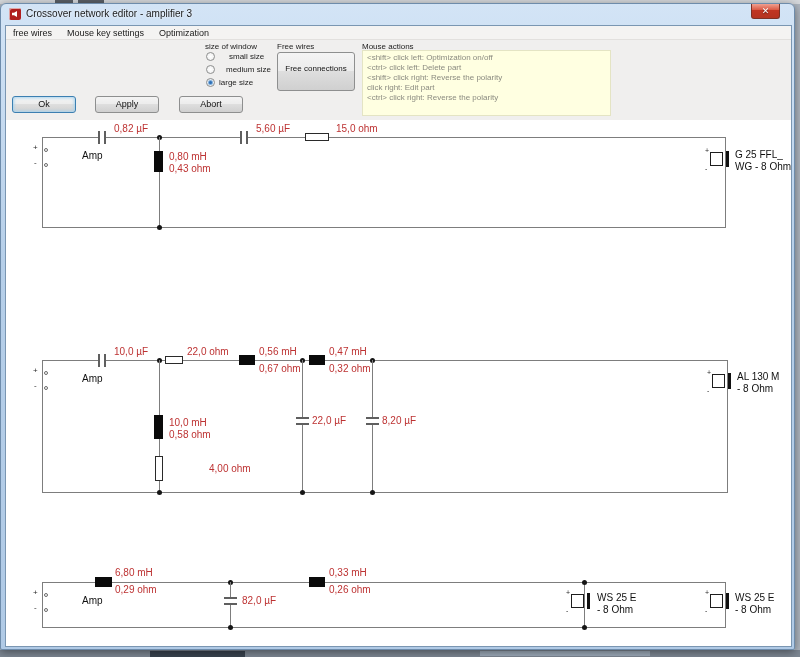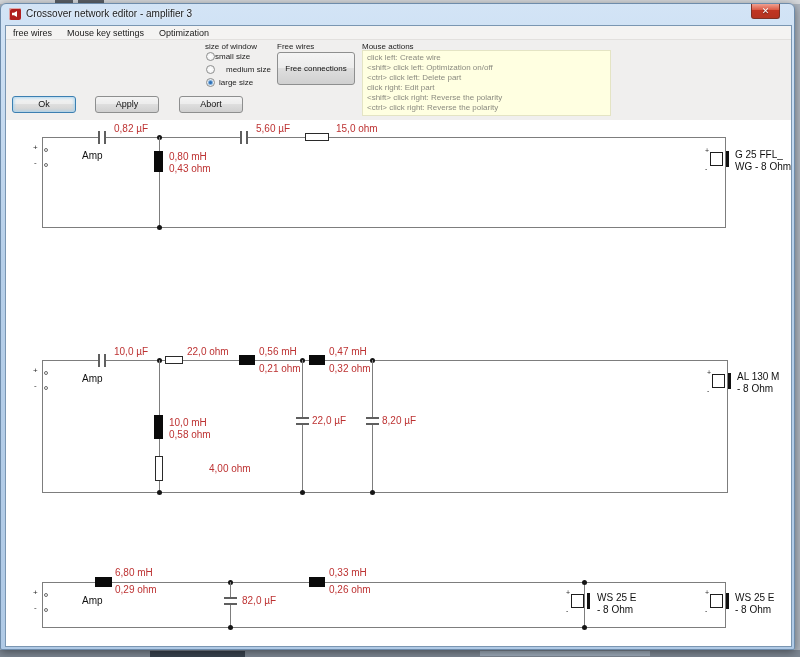--- a/index.html
+++ b/index.html
@@ -61,21 +61,21 @@
 
   #size-group { left:196px; top:2px; width:72px; height:52px; }
   .radio { width:9px; height:9px; border:1px solid #8e8f8f; border-radius:50%;
     background:radial-gradient(#fff,#ececec); }
   .radio.selected:after { content:""; position:absolute; left:2px; top:2px;
     width:3px; height:3px; border-radius:50%; background:#2d6eb5;
     box-shadow:0 0 1px 1px #6fa5d8; }
   .radio-label { font-size:8px; color:#1c1c1c; white-space:nowrap; }
 
   #free-group { left:268px; top:2px; width:90px; height:60px; }
-  #free-btn { left:3px; top:10px; width:78px; height:33px; font-size:8px;
+  #free-btn { left:3px; top:10px; width:78px; height:39px; font-size:8px;
     line-height:31px; }
 
   #mouse-label { left:356px; top:2px; }
   #mouse-box { left:356px; top:10px; width:249px; height:66px; background:#ffffe1;
     border:1px solid #e4e4c4; padding:2px 4px; }
   .mouse-line { font-size:8px; line-height:10px; color:#8b8b80; white-space:nowrap; }
 
   
   #canvas { left:0; top:94px; width:785px; height:526px; background:#fff; }
   .wh { background:#7d7d7d; height:1px; }
@@ -127,39 +127,38 @@
     <div class="abs" id="panel">
 
 
       <div class="abs btn" id="btn-ok">Ok</div>
       <div class="abs btn" id="btn-apply">Apply</div>
       <div class="abs btn" id="btn-abort">Abort</div>
 
       <div class="abs" id="size-group">
         <span class="abs grouplabel" style="left:3px;top:0;">size of window</span>
         <div class="abs radio" style="left:4px;top:10px;"></div>
-        <div class="abs radio-label" style="left:13px;top:10px;">small size</div>
+        <div class="abs radio-label" style="left:27px;top:10px;">small size</div>
         <div class="abs radio" style="left:4px;top:23px;"></div>
         <div class="abs radio-label" style="left:24px;top:23px;">medium size</div>
         <div class="abs radio selected" style="left:4px;top:36px;"></div>
         <div class="abs radio-label" style="left:17px;top:36px;">large size</div>
       </div>
 
       <div class="abs" id="free-group">
         <span class="abs grouplabel" style="left:3px;top:0;">Free wires</span>
         <div class="abs btn" id="free-btn">Free connections</div>
       </div>
 
       <span class="abs grouplabel" id="mouse-label">Mouse actions</span>
       <div class="abs" id="mouse-box">
-        <div class="mouse-line">click left: Create wire</div>
         <div class="mouse-line">&lt;shift&gt; click left: Optimization on/off</div>
         <div class="mouse-line">&lt;ctrl&gt; click left: Delete part</div>
+        <div class="mouse-line">&lt;shift&gt; click right: Reverse the polarity</div>
         <div class="mouse-line">click right: Edit part</div>
-        <div class="mouse-line">&lt;shift&gt; click right: Reverse the polarity</div>
         <div class="mouse-line">&lt;ctrl&gt; click right: Reverse the polarity</div>
       </div>
     </div>
 
     <div class="abs" id="canvas">
 
       <div class="abs wh" style="left:36px;top:17px;width:684px;"></div>
       <div class="abs wh" style="left:36px;top:107px;width:684px;"></div>
       <div class="abs wv" style="left:36px;top:17px;height:91px;"></div>
       <div class="abs wv" style="left:719px;top:17px;height:91px;"></div>
@@ -196,21 +195,21 @@
       <span class="abs sgn" style="left:27px;top:247px;">+</span>
       <span class="abs sgn" style="left:28px;top:262px;">-</span>
       <span class="abs klabel" style="left:76px;top:253px;">Amp</span>
       <div class="abs caph" style="left:92px;top:234px;"></div>
       <span class="abs rlabel" style="left:108px;top:226px;">10,0 µF</span>
       <div class="abs node" style="left:151px;top:238px;"></div>
       <div class="abs resh" style="left:159px;top:236px;width:18px;height:8px;"></div>
       <span class="abs rlabel" style="left:181px;top:226px;">22,0 ohm</span>
       <div class="abs indh" style="left:233px;top:235px;width:16px;height:10px;"></div>
       <span class="abs rlabel" style="left:253px;top:226px;">0,56 mH</span>
-      <span class="abs rlabel" style="left:253px;top:243px;">0,21 ohm</span>
+      <span class="abs rlabel" style="left:253px;top:243px;">0,67 ohm</span>
       <div class="abs node" style="left:294px;top:238px;"></div>
       <div class="abs indh" style="left:303px;top:235px;width:16px;height:10px;"></div>
       <span class="abs rlabel" style="left:323px;top:226px;">0,47 mH</span>
       <span class="abs rlabel" style="left:323px;top:243px;">0,32 ohm</span>
       <div class="abs node" style="left:364px;top:238px;"></div>
       <div class="abs wv" style="left:153px;top:240px;height:133px;"></div>
       <div class="abs indv" style="left:148px;top:295px;width:9px;height:24px;"></div>
       <span class="abs rlabel" style="left:163px;top:297px;">10,0 mH</span>
       <span class="abs rlabel" style="left:163px;top:309px;">0,58 ohm</span>
       <div class="abs resv" style="left:149px;top:336px;width:8px;height:25px;"></div>

